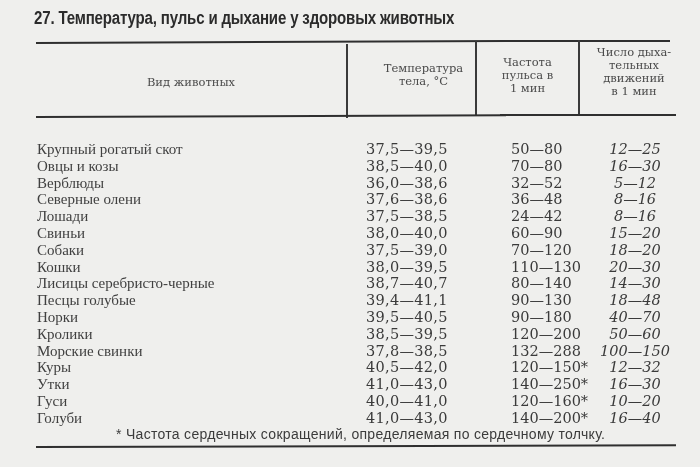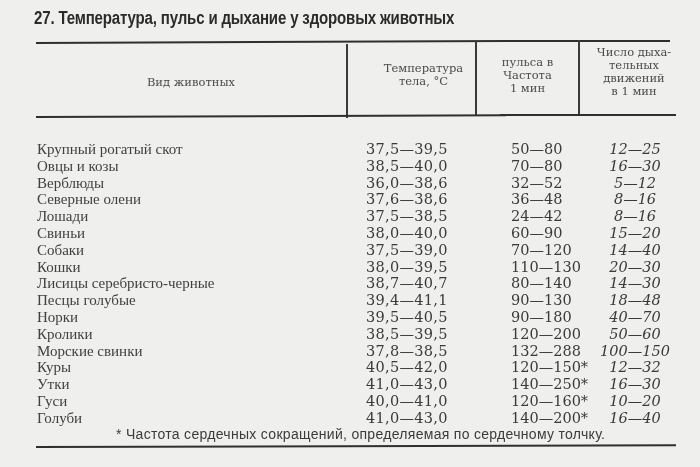--- a/index.html
+++ b/index.html
@@ -50,22 +50,22 @@
 <div class="vrule" style="left:578px; top:40px; height:74px;"></div>
 
 <div class="hdr" style="left:36px; top:76px; width:310px;">
   <div>Вид животных</div>
 </div>
 <div class="hdr" style="left:348px; top:62px; width:151px;">
   <div>Температура</div>
   <div>тела, °С</div>
 </div>
 <div class="hdr" style="left:477px; top:56px; width:101px;">
+  <div>Частота</div>
   <div>пульса в</div>
-  <div>Частота</div>
   <div>1 мин</div>
 </div>
 <div class="hdr" style="left:580px; top:46px; width:108px;">
   <div>Число дыха-</div>
   <div>тельных</div>
   <div>движений</div>
   <div>в 1 мин</div>
 </div>
 
 <div class="rule" style="left:36px; top:116px; width:470px; transform:rotate(-0.2deg); transform-origin:left;"></div>
@@ -105,21 +105,21 @@
   <div class="row">
       <span class="cell c-name">Свиньи</span>
       <span class="cell c-temp">38,0—40,0</span>
       <span class="cell c-pulse">60—90</span>
       <span class="cell c-resp">15—20</span>
     </div>
   <div class="row">
       <span class="cell c-name">Собаки</span>
       <span class="cell c-temp">37,5—39,0</span>
       <span class="cell c-pulse">70—120</span>
-      <span class="cell c-resp">14—40</span>
+      <span class="cell c-resp">18—20</span>
     </div>
   <div class="row">
       <span class="cell c-name">Кошки</span>
       <span class="cell c-temp">38,0—39,5</span>
       <span class="cell c-pulse">110—130</span>
       <span class="cell c-resp">20—30</span>
     </div>
   <div class="row">
       <span class="cell c-name">Лисицы серебристо-черные</span>
       <span class="cell c-temp">38,7—40,7</span>

